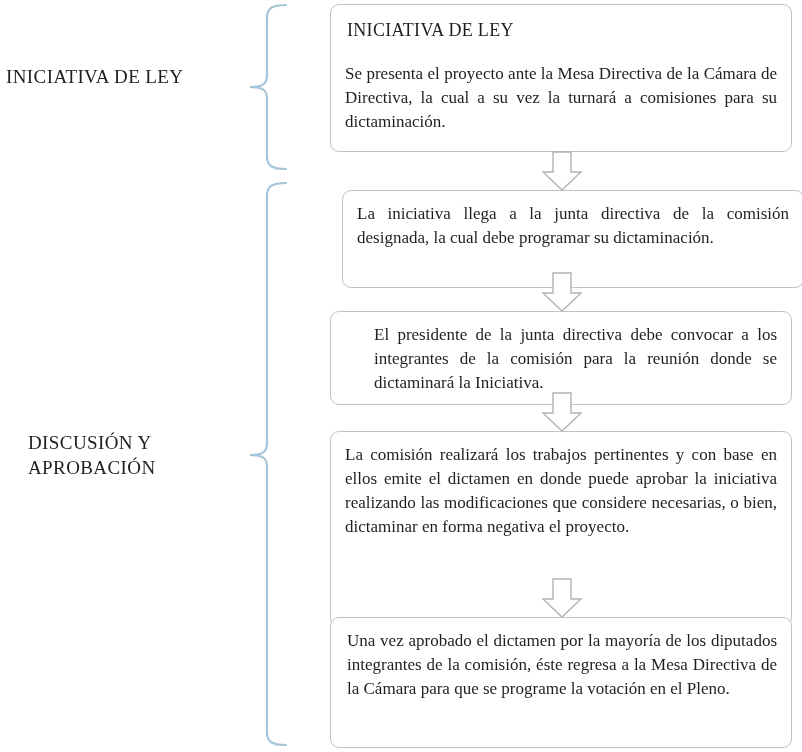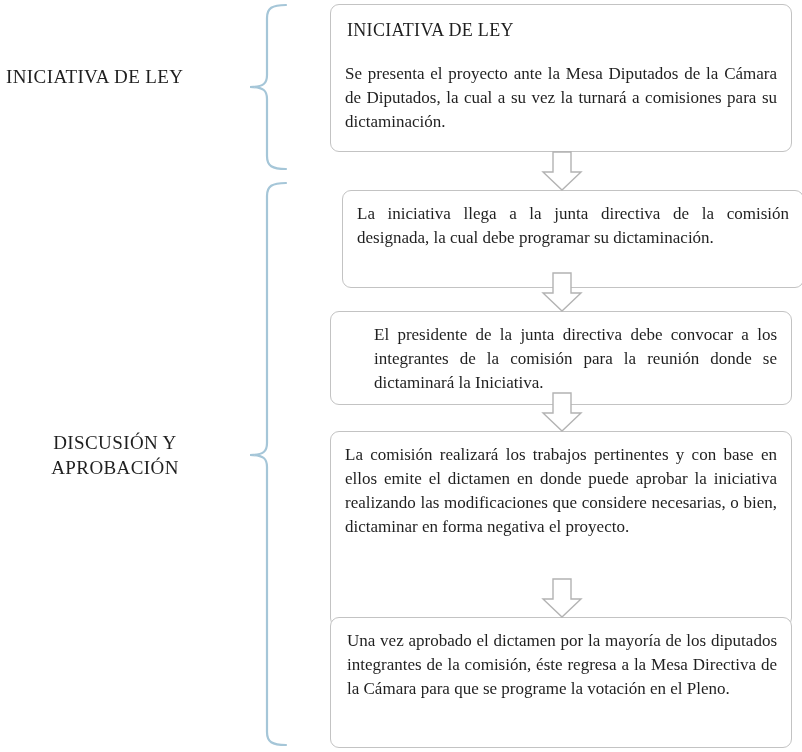--- a/index.html
+++ b/index.html
@@ -11,21 +11,21 @@
     font-family: "Liberation Serif", serif;
     color: #1f1f1f;
     overflow: hidden;
   }
   .side-label {
     position: absolute;
     font-size: 19px;
     letter-spacing: 0.4px;
   }
   .label-1 { left: 6px; top: 66px; white-space: nowrap; }
-  .label-2 { left: 28px; top: 430px; width: 174px; text-align: center; line-height: 25px; }
+  .label-2 { left: 28px; top: 430px; width: 174px; line-height: 25px; }
 
   .brace { position: absolute; }
   .brace-1 { left: 240px; top: 3px; }
   .brace-2 { left: 240px; top: 180px; }
 
   .box {
     position: absolute;
     left: 330px;
     width: 462px;
     box-sizing: border-box;
@@ -66,21 +66,21 @@
   <svg class="brace brace-1" width="52" height="170" viewBox="0 0 52 170">
     <path d="M46,2 C32,2 27,5 27,15 L27,72 C27,80 24,84 10,84 C24,84 27,88 27,96 L27,153 C27,163 32,166 46,166" fill="none" stroke-width="2.2" stroke-linecap="round" stroke="#a5c6d8"></path>
   </svg>
 
   <svg class="brace brace-2" width="52" height="568" viewBox="0 0 52 568">
     <path d="M46,3 C32,3 27,6 27,16 L27,263 C27,271 24,275 10,275 C24,275 27,279 27,287 L27,552 C27,562 32,565 46,565" fill="none" stroke-width="2.2" stroke-linecap="round" stroke="#a5c6d8"></path>
   </svg>
 
   <div class="box box-1">
     <div class="box-title">INICIATIVA DE LEY</div>
-    <p>Se presenta el proyecto ante la Mesa Diputados de la Cámara de Diputados, la cual a su vez la turnará a comisiones para su dictaminación.</p>
+    <p>Se presenta el proyecto ante la Mesa Directiva de la Cámara de Directiva, la cual a su vez la turnará a comisiones para su dictaminación.</p>
   </div>
 
   <svg class="arrow arrow-1" width="48" height="40" viewBox="0 0 48 40">
     <polygon points="15,1 33,1 33,21 43,21 24,39 5,21 15,21" fill="#ffffff" stroke-width="1.4" stroke-linejoin="miter" stroke="#b3b3b3"></polygon>
   </svg>
 
   <div class="box box-2">
     <p>La iniciativa llega a la junta directiva de la comisión designada, la cual debe programar su dictaminación.</p>
   </div>
 

